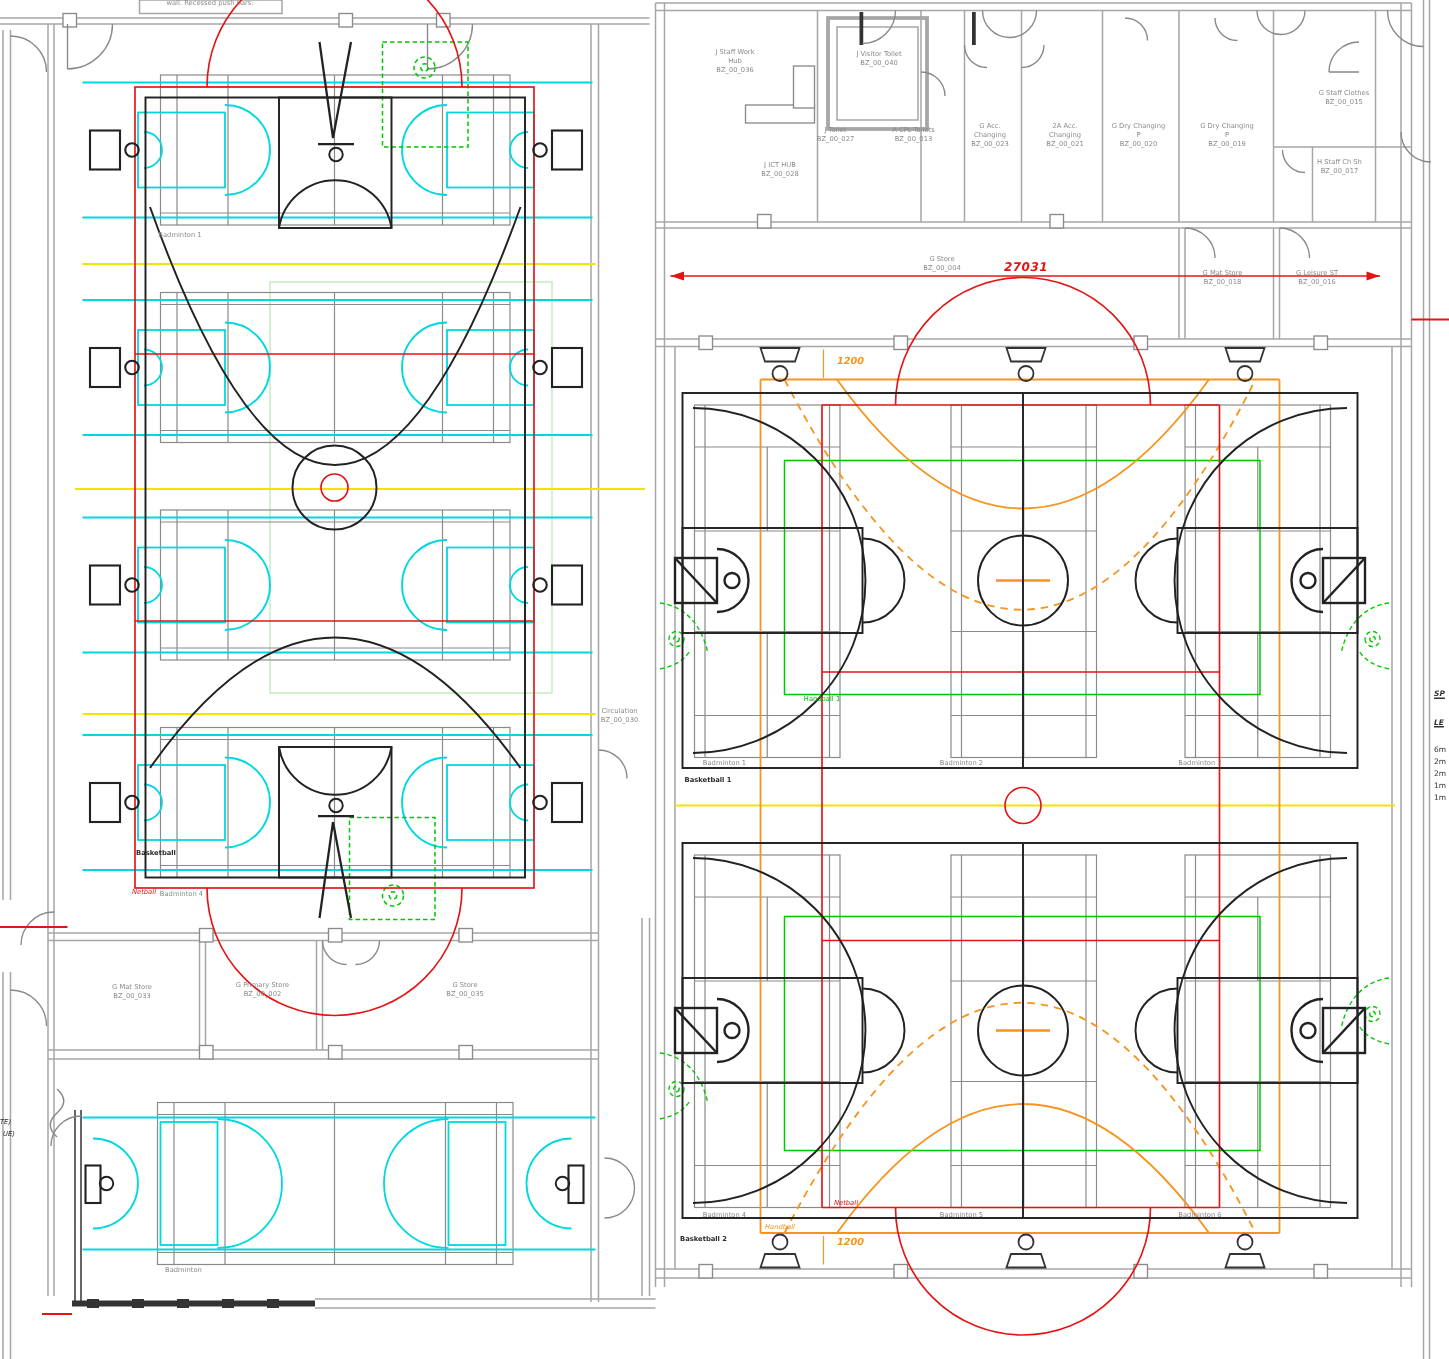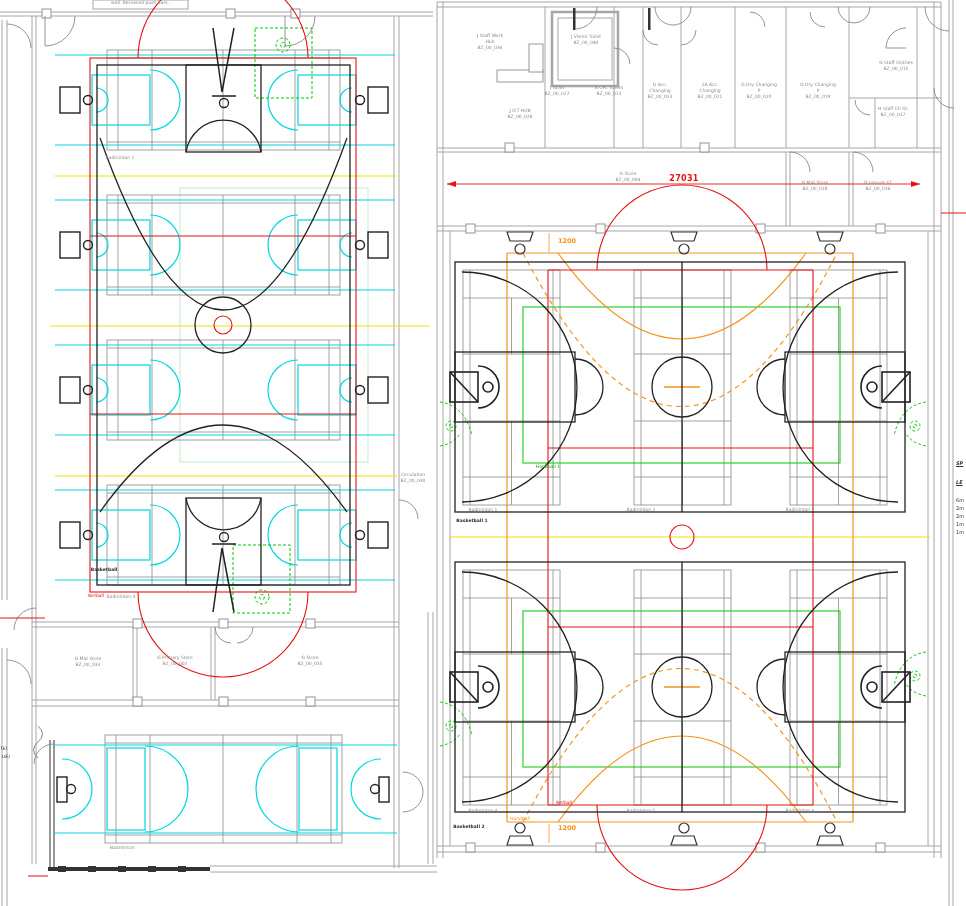--- a/index.html
+++ b/index.html
@@ -8,22 +8,22 @@
   #plan{position:absolute;left:0;top:0;}
   .lbl{position:absolute;transform:translate(-50%,-50%);font-size:4.5px;line-height:1.3;
        color:#8a8a8a;text-align:center;white-space:pre-line;pointer-events:none;}
   .lbl.la{transform:translate(0,-50%);text-align:left;}
   .c-red{color:#e41414;}
   .c-orange{color:#f5941e;}
   .c-green{color:#00b400;}
   .c-black{color:#2b2b2b;}
   .i{font-style:italic;}
   .b{font-weight:bold;}
-  .dim{font-size:8px;font-weight:bold;letter-spacing:.3px;}
-  .d7{font-size:6.5px;font-weight:bold;}
+  .dim{font-size:8px;font-weight:bold;font-style:italic;letter-spacing:.3px;}
+  .d7{font-size:6.5px;font-weight:bold;font-style:italic;}
   .leg{position:absolute;left:956px;font-size:5px;color:#333;white-space:nowrap;
        transform:none;text-align:left;}
   .leg.h{font-weight:bold;text-decoration:underline;font-style:italic;}
 </style>
 </head>
 <body>
 
 <div id="root">
 <svg id="plan" width="966" height="906" viewBox="0 0 966 906">
   <defs>

